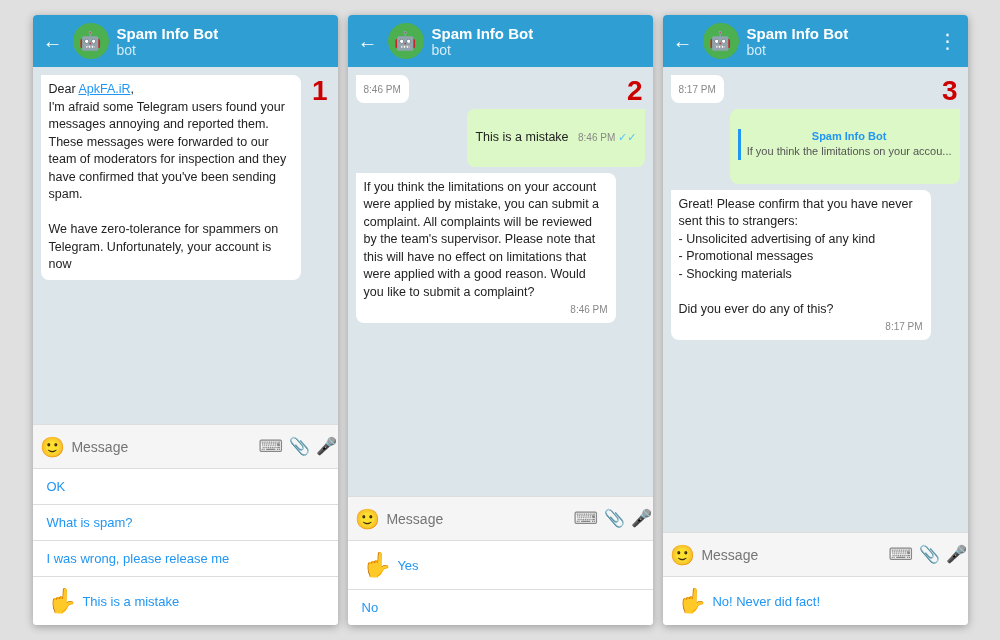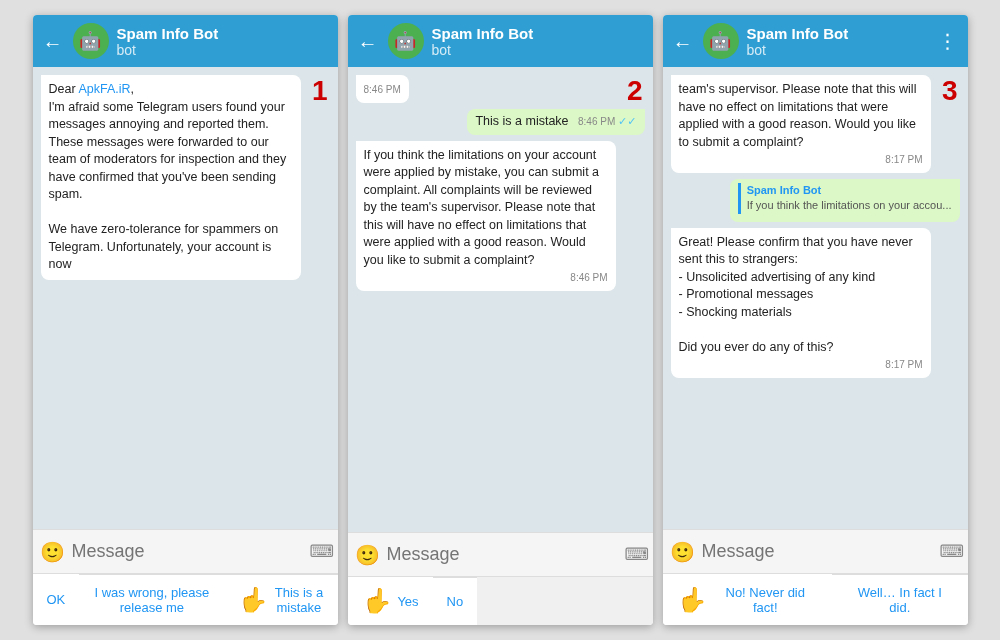--- a/index.html
+++ b/index.html
@@ -100,46 +100,48 @@
       max-width: 90%;
       align-self: flex-start;
       font-size: 12.5px;
       color: #222;
       line-height: 1.4;
       position: relative;
     }
     .msg-sent {
       background: #dcf8c6;
       border-radius: 8px 0 8px 8px;
-      padding: 4px 8px;
+      padding: 20px 8px;
       max-width: 80%;
       align-self: flex-end;
       font-size: 12.5px;
       color: #222;
       line-height: 1.4;
       position: relative;
+      text-align: center;
     }
     .msg-time {
       font-size: 10px;
       color: #888;
       text-align: right;
       margin-top: 2px;
     }
     .msg-time-inline {
       font-size: 10px;
       color: #888;
       margin-left: 6px;
       white-space: nowrap;
     }
     .checkmarks {
       color: #4fc3f7;
       font-size: 11px;
     }
     .link-text {
       color: #2196F3;
+      text-decoration: underline;
     }
 
     
     .chat-input-bar {
       background: #f5f5f5;
       border-top: 1px solid #ddd;
       padding: 6px 8px;
       display: flex;
       align-items: center;
       gap: 6px;
@@ -147,35 +149,36 @@
     }
     .input-emoji {
       font-size: 20px;
       color: #888;
       cursor: pointer;
     }
     .input-field {
       flex: 1;
       border: none;
       background: transparent;
-      font-size: 18px;
+      font-size: 14px;
       color: #aaa;
       outline: none;
     }
     .input-icon {
       font-size: 17px;
       color: #888;
       cursor: pointer;
     }
 
     
     .chat-buttons {
       background: #f0f0f0;
       border-top: 1px solid #ddd;
       display: flex;
+      flex-direction: column;
       gap: 0;
     }
     .chat-btn {
       padding: 10px 14px;
       border: none;
       border-top: 1px solid #ddd;
       background: #fff;
       font-size: 13px;
       color: #2196F3;
       cursor: pointer;
@@ -227,20 +230,21 @@
   </div>
   <div class="chat-input-bar">
     <span class="input-emoji">🙂</span>
     <input class="input-field" type="text" placeholder="Message" style="">
     <span class="input-icon">⌨</span>
     <span class="input-icon">📎</span>
     <span class="input-icon">🎤</span>
   </div>
   <div class="chat-buttons">
     <button class="chat-btn">OK</button>
+    <button class="chat-btn">What is spam?</button>
     <button class="chat-btn">I was wrong, please release me</button>
     <button class="chat-btn">
       <span class="pointing-finger">👆</span>
       <span>This is a mistake</span>
     </button>
   </div>
 </div>
 
 <div class="phone-panel">
   <div class="chat-header">
@@ -287,21 +291,20 @@
     <div class="header-avatar">🤖</div>
     <div class="header-info">
       <div class="header-name">Spam Info Bot</div>
       <div class="header-sub">bot</div>
     </div>
     <span class="header-menu">⋮</span>
   </div>
   <div class="panel-number">3</div>
   <div class="chat-body">
     <div class="msg-received">
-      <span>team's supervisor. Please note that this will have no effect on limitations that were applied with a good reason. Would you like to submit a complaint?</span>
       <div class="msg-time">8:17 PM</div>
     </div>
     <div class="msg-sent">
       <div class="msg-quote">
         <div class="msg-quote-name">Spam Info Bot</div>
         <span>If you think the limitations on your accou...</span>
       </div>
     </div>
     <div class="msg-received">
       <span>Great! Please confirm that you have never sent this to strangers:<br>- Unsolicited advertising of any kind<br>- Promotional messages<br>- Shocking materials<br><br>Did you ever do any of this?</span>
@@ -313,15 +316,14 @@
     <input class="input-field" type="text" placeholder="Message" style="">
     <span class="input-icon">⌨</span>
     <span class="input-icon">📎</span>
     <span class="input-icon">🎤</span>
   </div>
   <div class="chat-buttons">
     <button class="chat-btn">
       <span class="pointing-finger">👆</span>
       <span>No! Never did fact!</span>
     </button>
-    <button class="chat-btn">Well… In fact I did.</button>
   </div>
 </div>
 
 </body></html>

